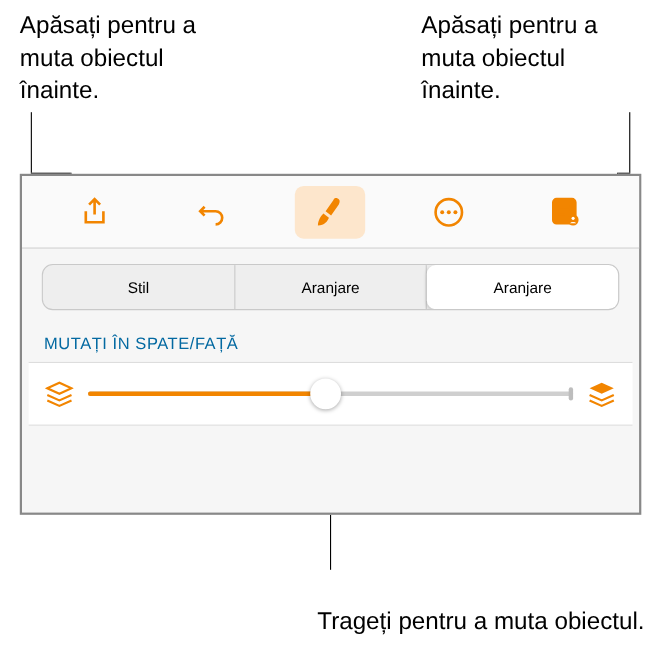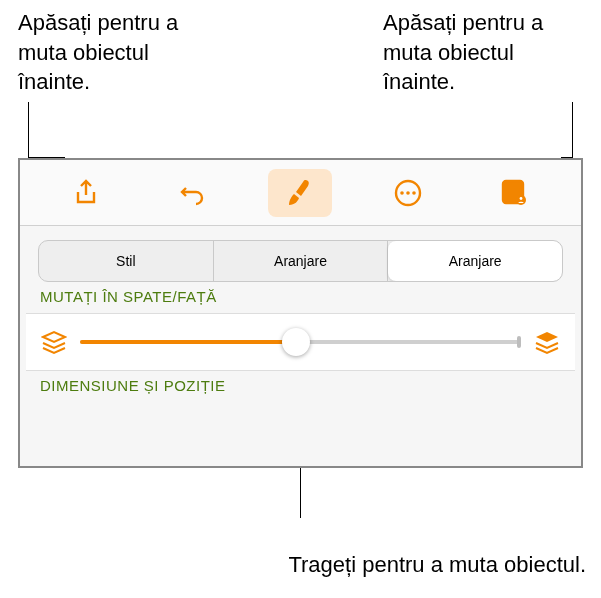--- a/index.html
+++ b/index.html
@@ -89,24 +89,24 @@
     }
     .seg-item:last-child { border-right: none; }
     .seg-item.selected {
       background: #fff;
       font-weight: 400;
       box-shadow: 0 1px 3px rgba(0,0,0,0.15);
       border-radius: 8px;
     }
 
     .section-label {
-      margin: 6px 20px 6px;
+      margin: 22px 20px 6px;
       font-size: 15px;
       letter-spacing: 0.5px;
-      color: #4d7c0f;
+      color: #0369a1;
       text-transform: uppercase;
     }
 
     .slider-row {
       margin: 8px 6px 0;
       height: 58px;
       background: #fff;
       border-top: 1px solid #ddd;
       border-bottom: 1px solid #ddd;
       display: flex;
@@ -244,15 +244,14 @@
     </div>
     <div class="layer-icon">
       <svg viewBox="0 0 26 26">
         <path d="M2 8 l11 -5 l11 5 l-11 5 z" fill="#f28500"></path>
         <path d="M2 14 l11 5 l11 -5" fill="none" stroke="#f28500" stroke-width="2"></path>
         <path d="M2 19 l11 5 l11 -5" fill="none" stroke="#f28500" stroke-width="2"></path>
       </svg>
     </div>
   </div>
 
-  <div class="section-label">DIMENSIUNE ȘI POZIȚIE</div>
 
 </div>
 
 </body></html>

